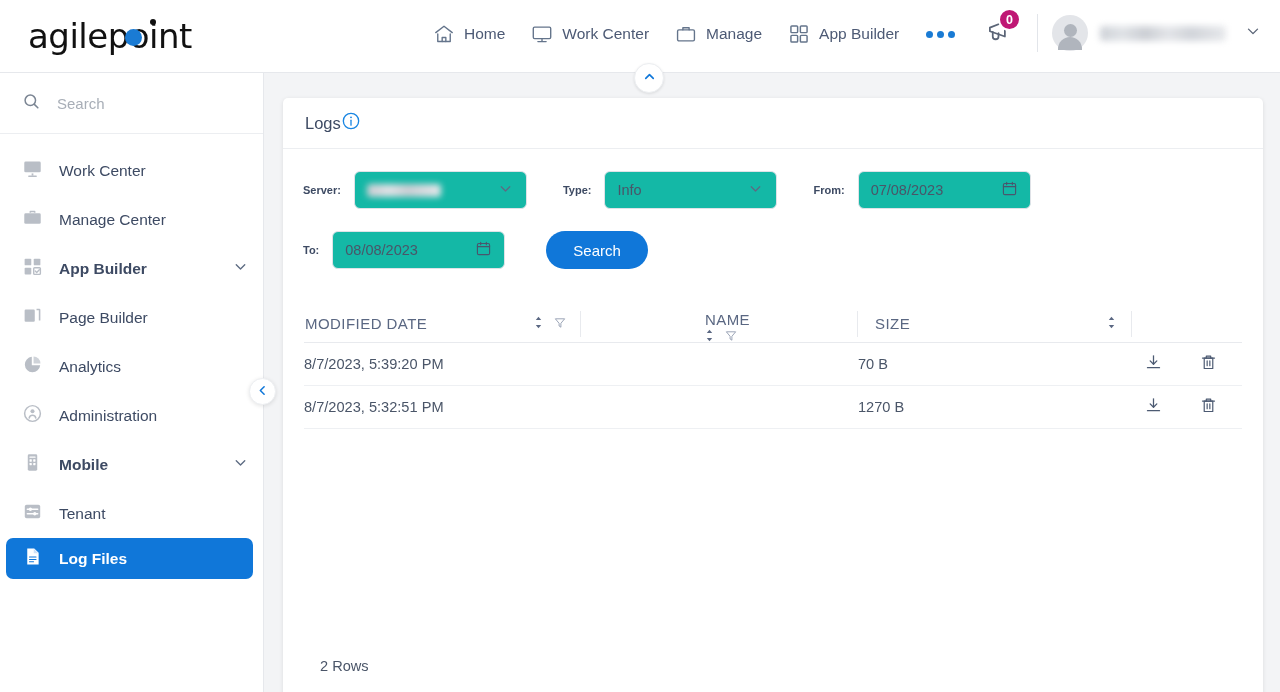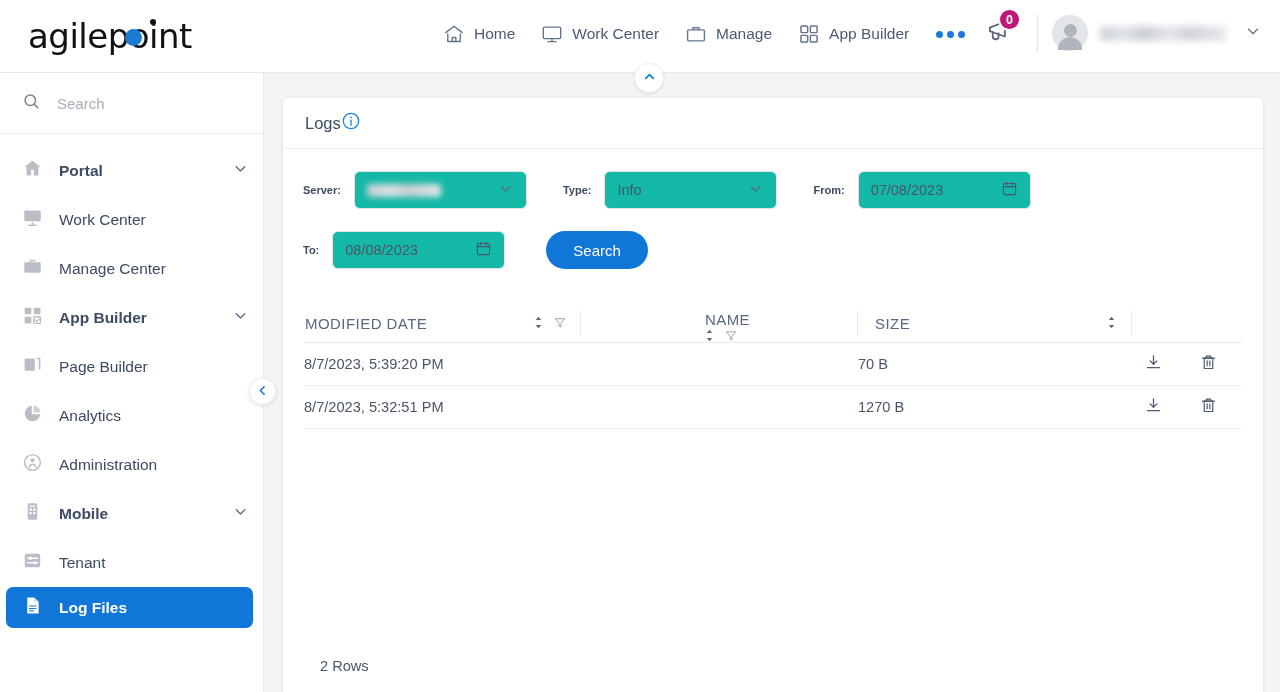--- a/index.html
+++ b/index.html
@@ -26,21 +26,21 @@
   .logo-wrap { position:relative; display:inline-block; }
   .logo-dot {
     position: absolute; width: 17px; height: 17px; border-radius: 50%;
     background: #1a7bd4; left: 97px; top: 13px;
   }
   .logo-idot {
     position:absolute; width:6px; height:6px; border-radius:50%;
     background:#111; left:122px; top:3px;
   }
 
-  .topnav { position:absolute; left: 430px; top: 17px; display: flex; align-items: center; gap: 0px; }
+  .topnav { position:absolute; left: 420px; top: 17px; display: flex; align-items: center; gap: 0px; }
   .navitem {
     display: flex; align-items: center; gap: 9px; padding: 6px 13px;
     color: #4d5a75; font-size: 15.5px; cursor: pointer; white-space: nowrap;
   }
   .navitem svg { display:block; }
   .nav-ellipsis { display:flex; gap:4px; padding: 6px 14px; cursor:pointer; align-items:center; }
   .nav-ellipsis i { width:7px; height:7px; border-radius:50%; background:#1a7bd4; display:block; }
 
   .header-right { position:absolute; right: 18px; top: 10px; display:flex; align-items:center; gap: 0px; }
   .bell-wrap { position: relative; padding: 6px 14px 6px 10px; cursor:pointer; }
@@ -287,33 +287,20 @@
         <svg width="19" height="19" viewBox="0 0 24 24" fill="none" stroke="#7b8593" stroke-width="1.9" stroke-linecap="round">
             <circle cx="10.5" cy="10.5" r="6.6"></circle>
             <path d="m15.6 15.6 4.4 4.4"></path>
           </svg>
       </span>
       <input class="search-input" value="" placeholder="Search" style="">
     </div>
 
     <div class="menu">
 
-      <div class="menu-item bold">
-        <span>
-          <svg width="21" height="21" viewBox="0 0 24 24" fill="#b9bec6">
-              <path d="M12 3 2.8 10.4h2.4V20h13.6v-9.6h2.4L12 3Zm-1.6 10.4h3.2V20h-3.2v-6.6Z"></path>
-            </svg>
-        </span>
-        <span class="mlabel">Portal</span>
-        <span class="mchev">
-          <svg width="17" height="17" viewBox="0 0 24 24" fill="none" stroke="#5d6b82" stroke-width="1.9" stroke-linecap="round" stroke-linejoin="round">
-              <path d="m6 9.5 6 6 6-6"></path>
-            </svg>
-        </span>
-      </div>
 
       <div class="menu-item">
         <span>
           <svg width="21" height="21" viewBox="0 0 24 24" fill="#b9bec6">
               <rect x="2.6" y="4" width="18.8" height="12.4" rx="1.6"></rect>
               <rect x="11" y="17.6" width="2" height="2.6"></rect>
               <rect x="7" y="20" width="10" height="1.7" rx=".8"></rect>
             </svg>
         </span>
         <span class="mlabel">Work Center</span>

